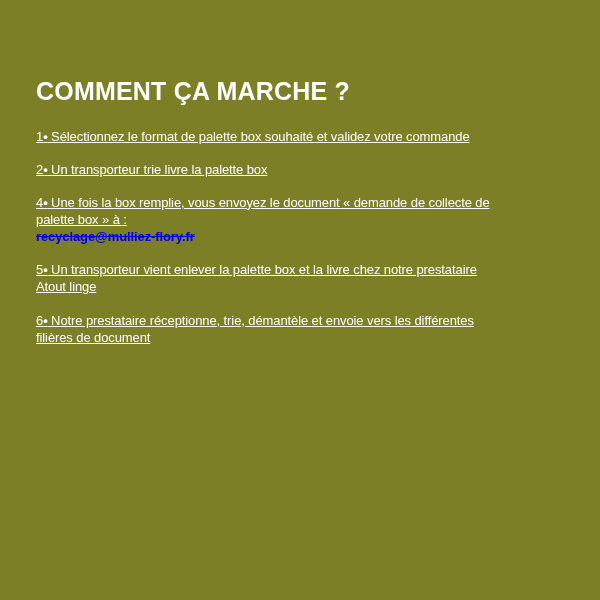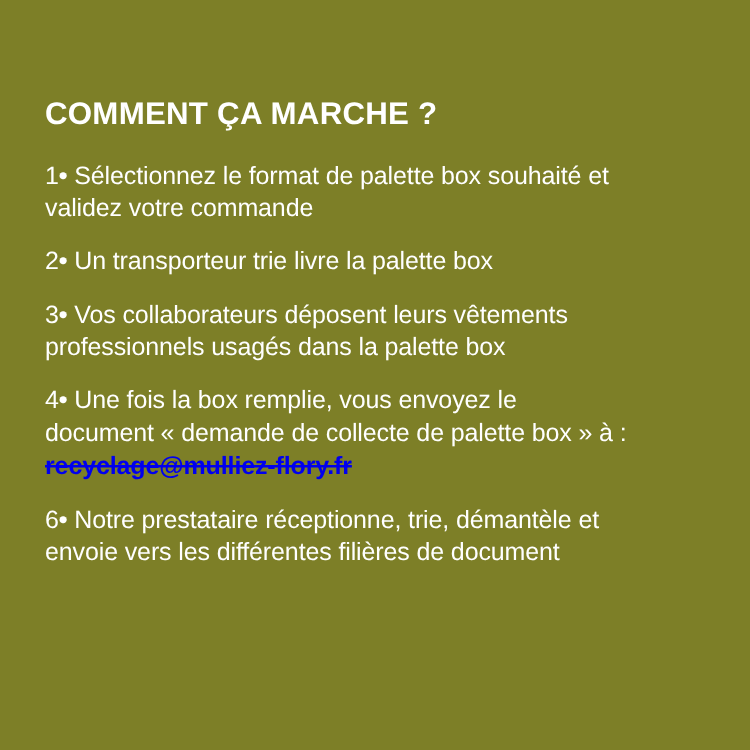--- a/index.html
+++ b/index.html
@@ -29,24 +29,25 @@
     margin: 0 0 22px 0;
     line-height: 1.1;
   }
   .steps {
     margin: 0;
     padding: 0;
     list-style: none;
   }
   .step {
     color: #ffffff;
-    font-size: 20px;
+    font-size: 13px;
     line-height: 1.32;
     margin-bottom: 16px;
     letter-spacing: -0.1px;
+    text-decoration: underline;
   }
   .step .num {
     font-weight: normal;
   }
   .step .bullet {
     font-weight: bold;
   }
   .email {
     font-weight: bold;
     text-decoration: line-through;
@@ -68,31 +69,31 @@
     <li class="step">
       <span class="num">1</span><span class="bullet">•</span>
       <span>Sélectionnez le format de palette box souhaité et validez votre commande</span>
     </li>
 
     <li class="step">
       <span class="num">2</span><span class="bullet">•</span>
       <span>Un transporteur trie livre la palette box</span>
     </li>
 
-    <li class="step">
-      <span class="num">3</span><span class="bullet">•</span>
-      <span>Vos collaborateurs déposent leurs vêtements professionnels usagés dans la palette box</span>
-    </li>
 
     <li class="step step-4">
       <span class="num">4</span><span class="bullet">•</span>
       <span>Une fois la box remplie, vous envoyez le document « demande de collecte de palette box » à :</span>
       <span class="line2"><a class="email" href="#">recyclage@mulliez-flory.fr</a></span>
     </li>
 
+    <li class="step">
+      <span class="num">5</span><span class="bullet">•</span>
+      <span>Un transporteur vient enlever la palette box et la livre chez notre  prestataire Atout linge</span>
+    </li>
 
     <li class="step">
       <span class="num">6</span><span class="bullet">•</span>
       <span>Notre prestataire réceptionne, trie, démantèle et envoie vers les différentes filières de document</span>
     </li>
 
   </ul>
 </div>
 
 </body></html>

